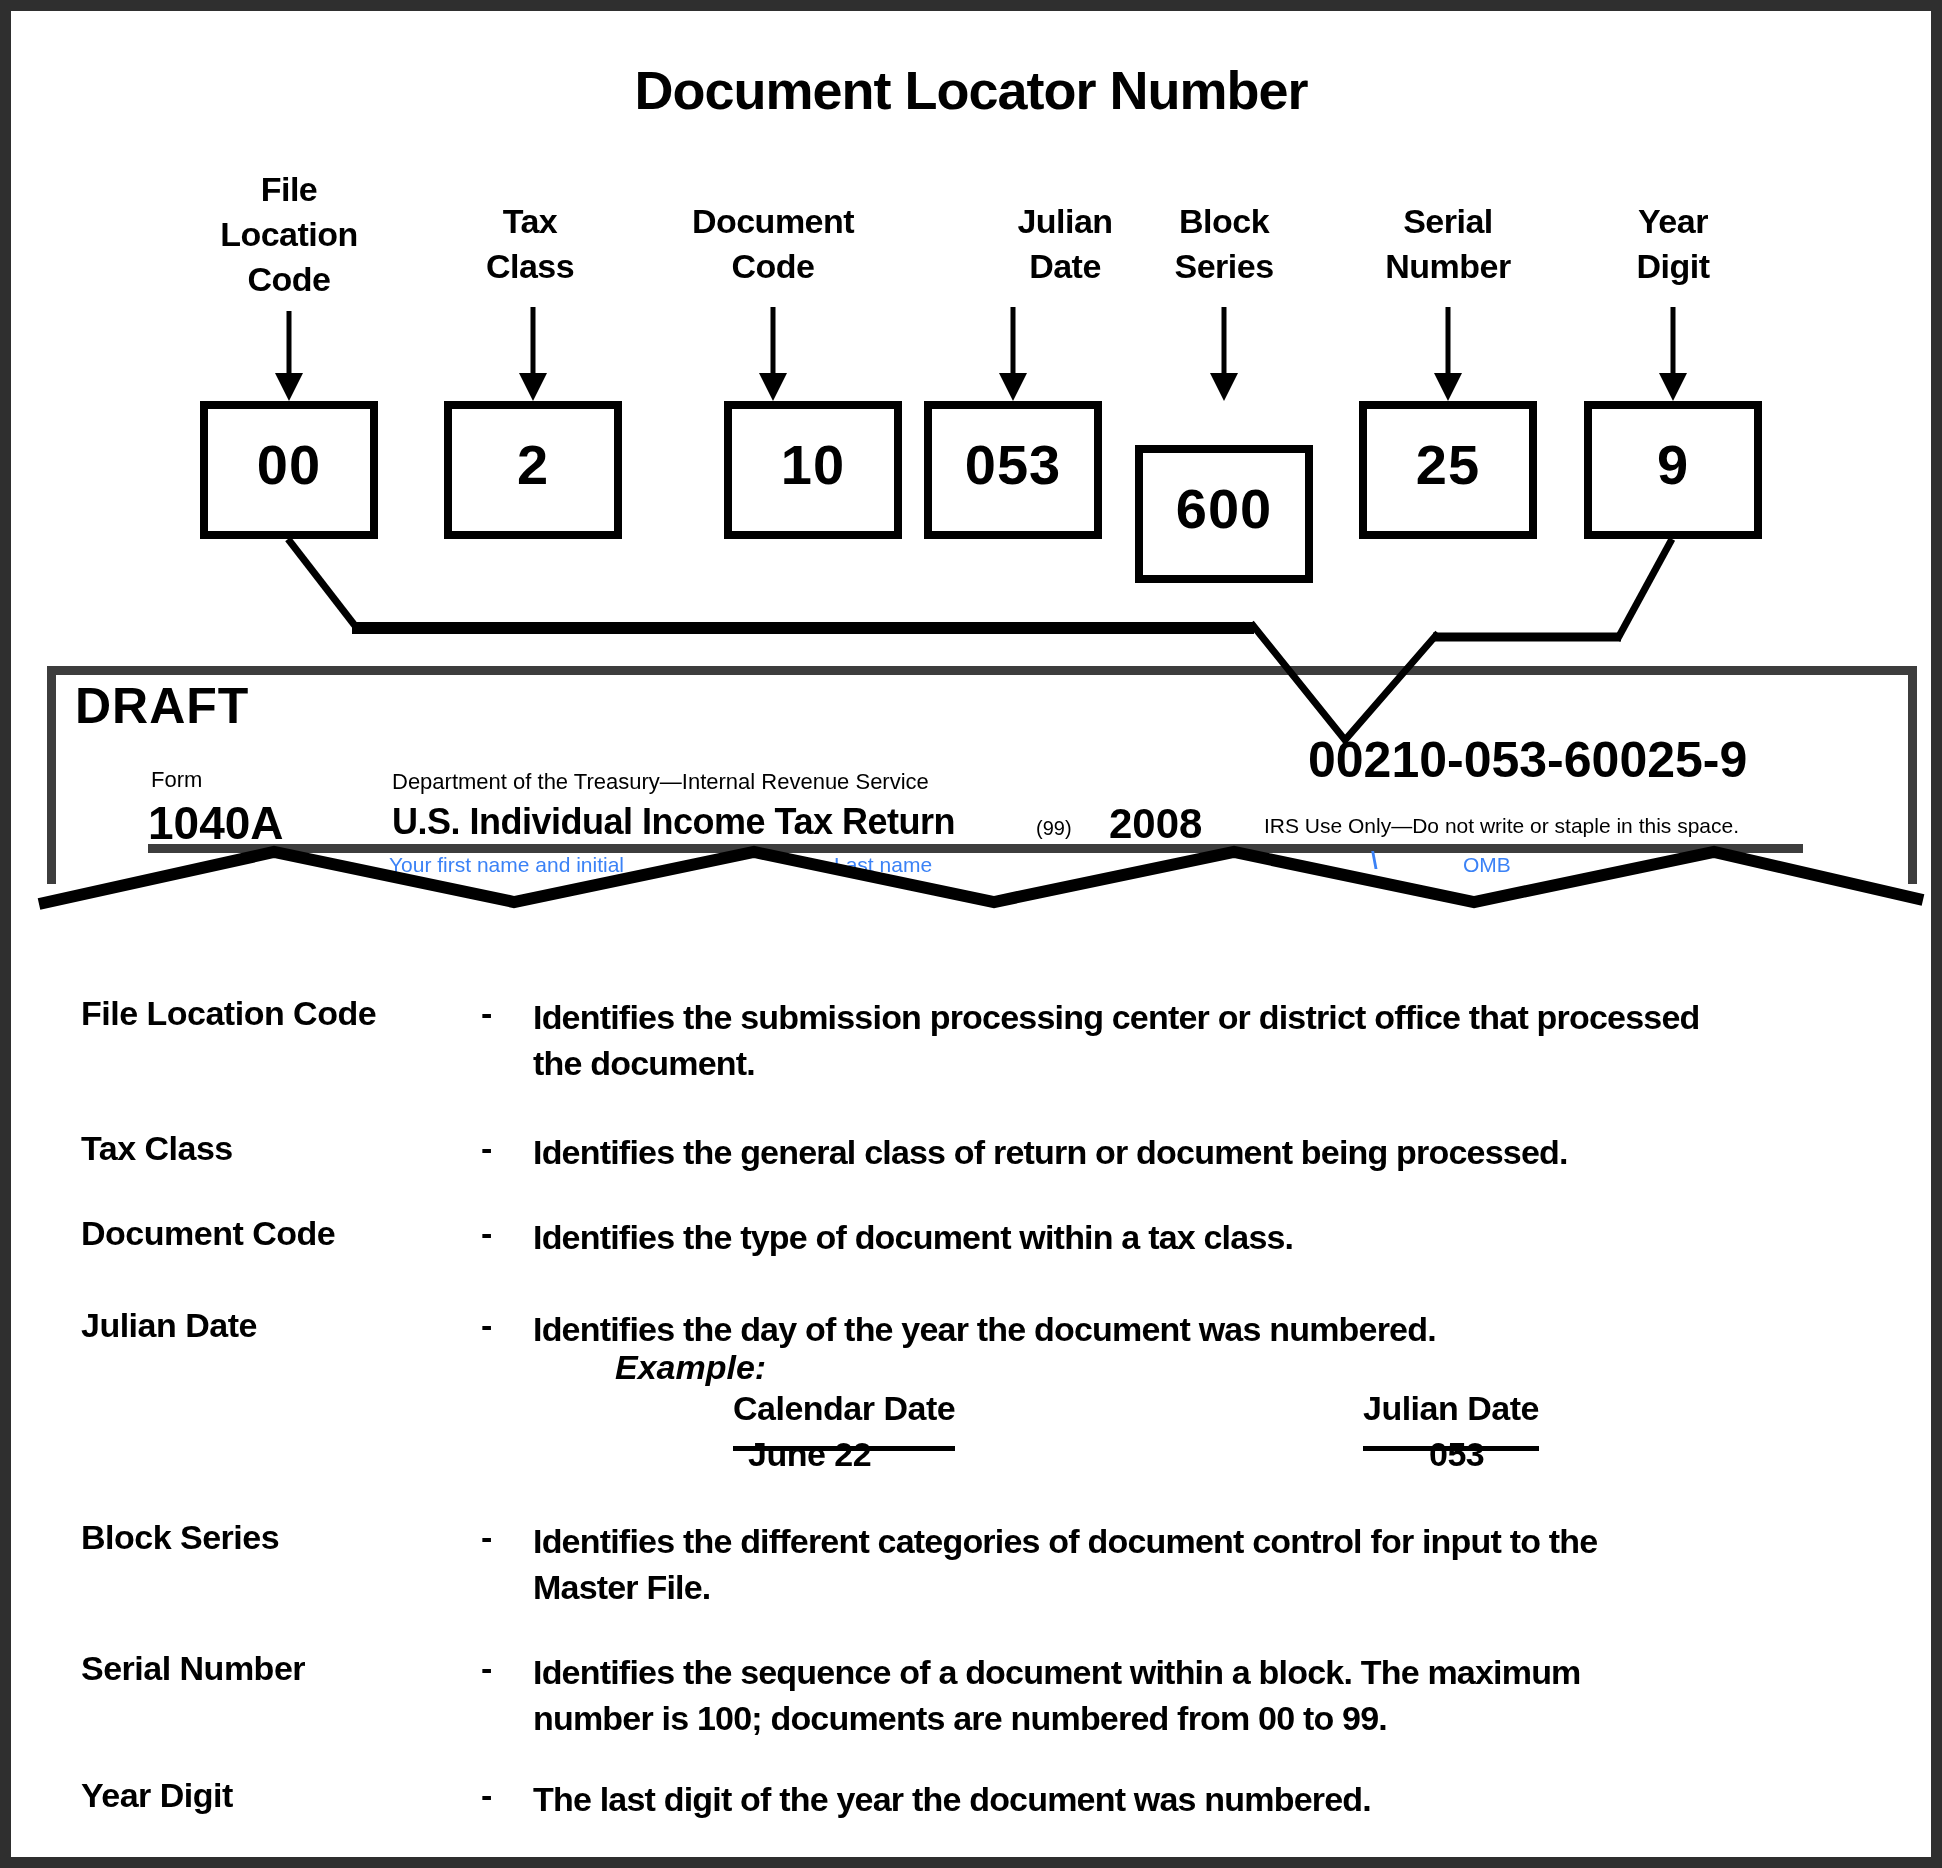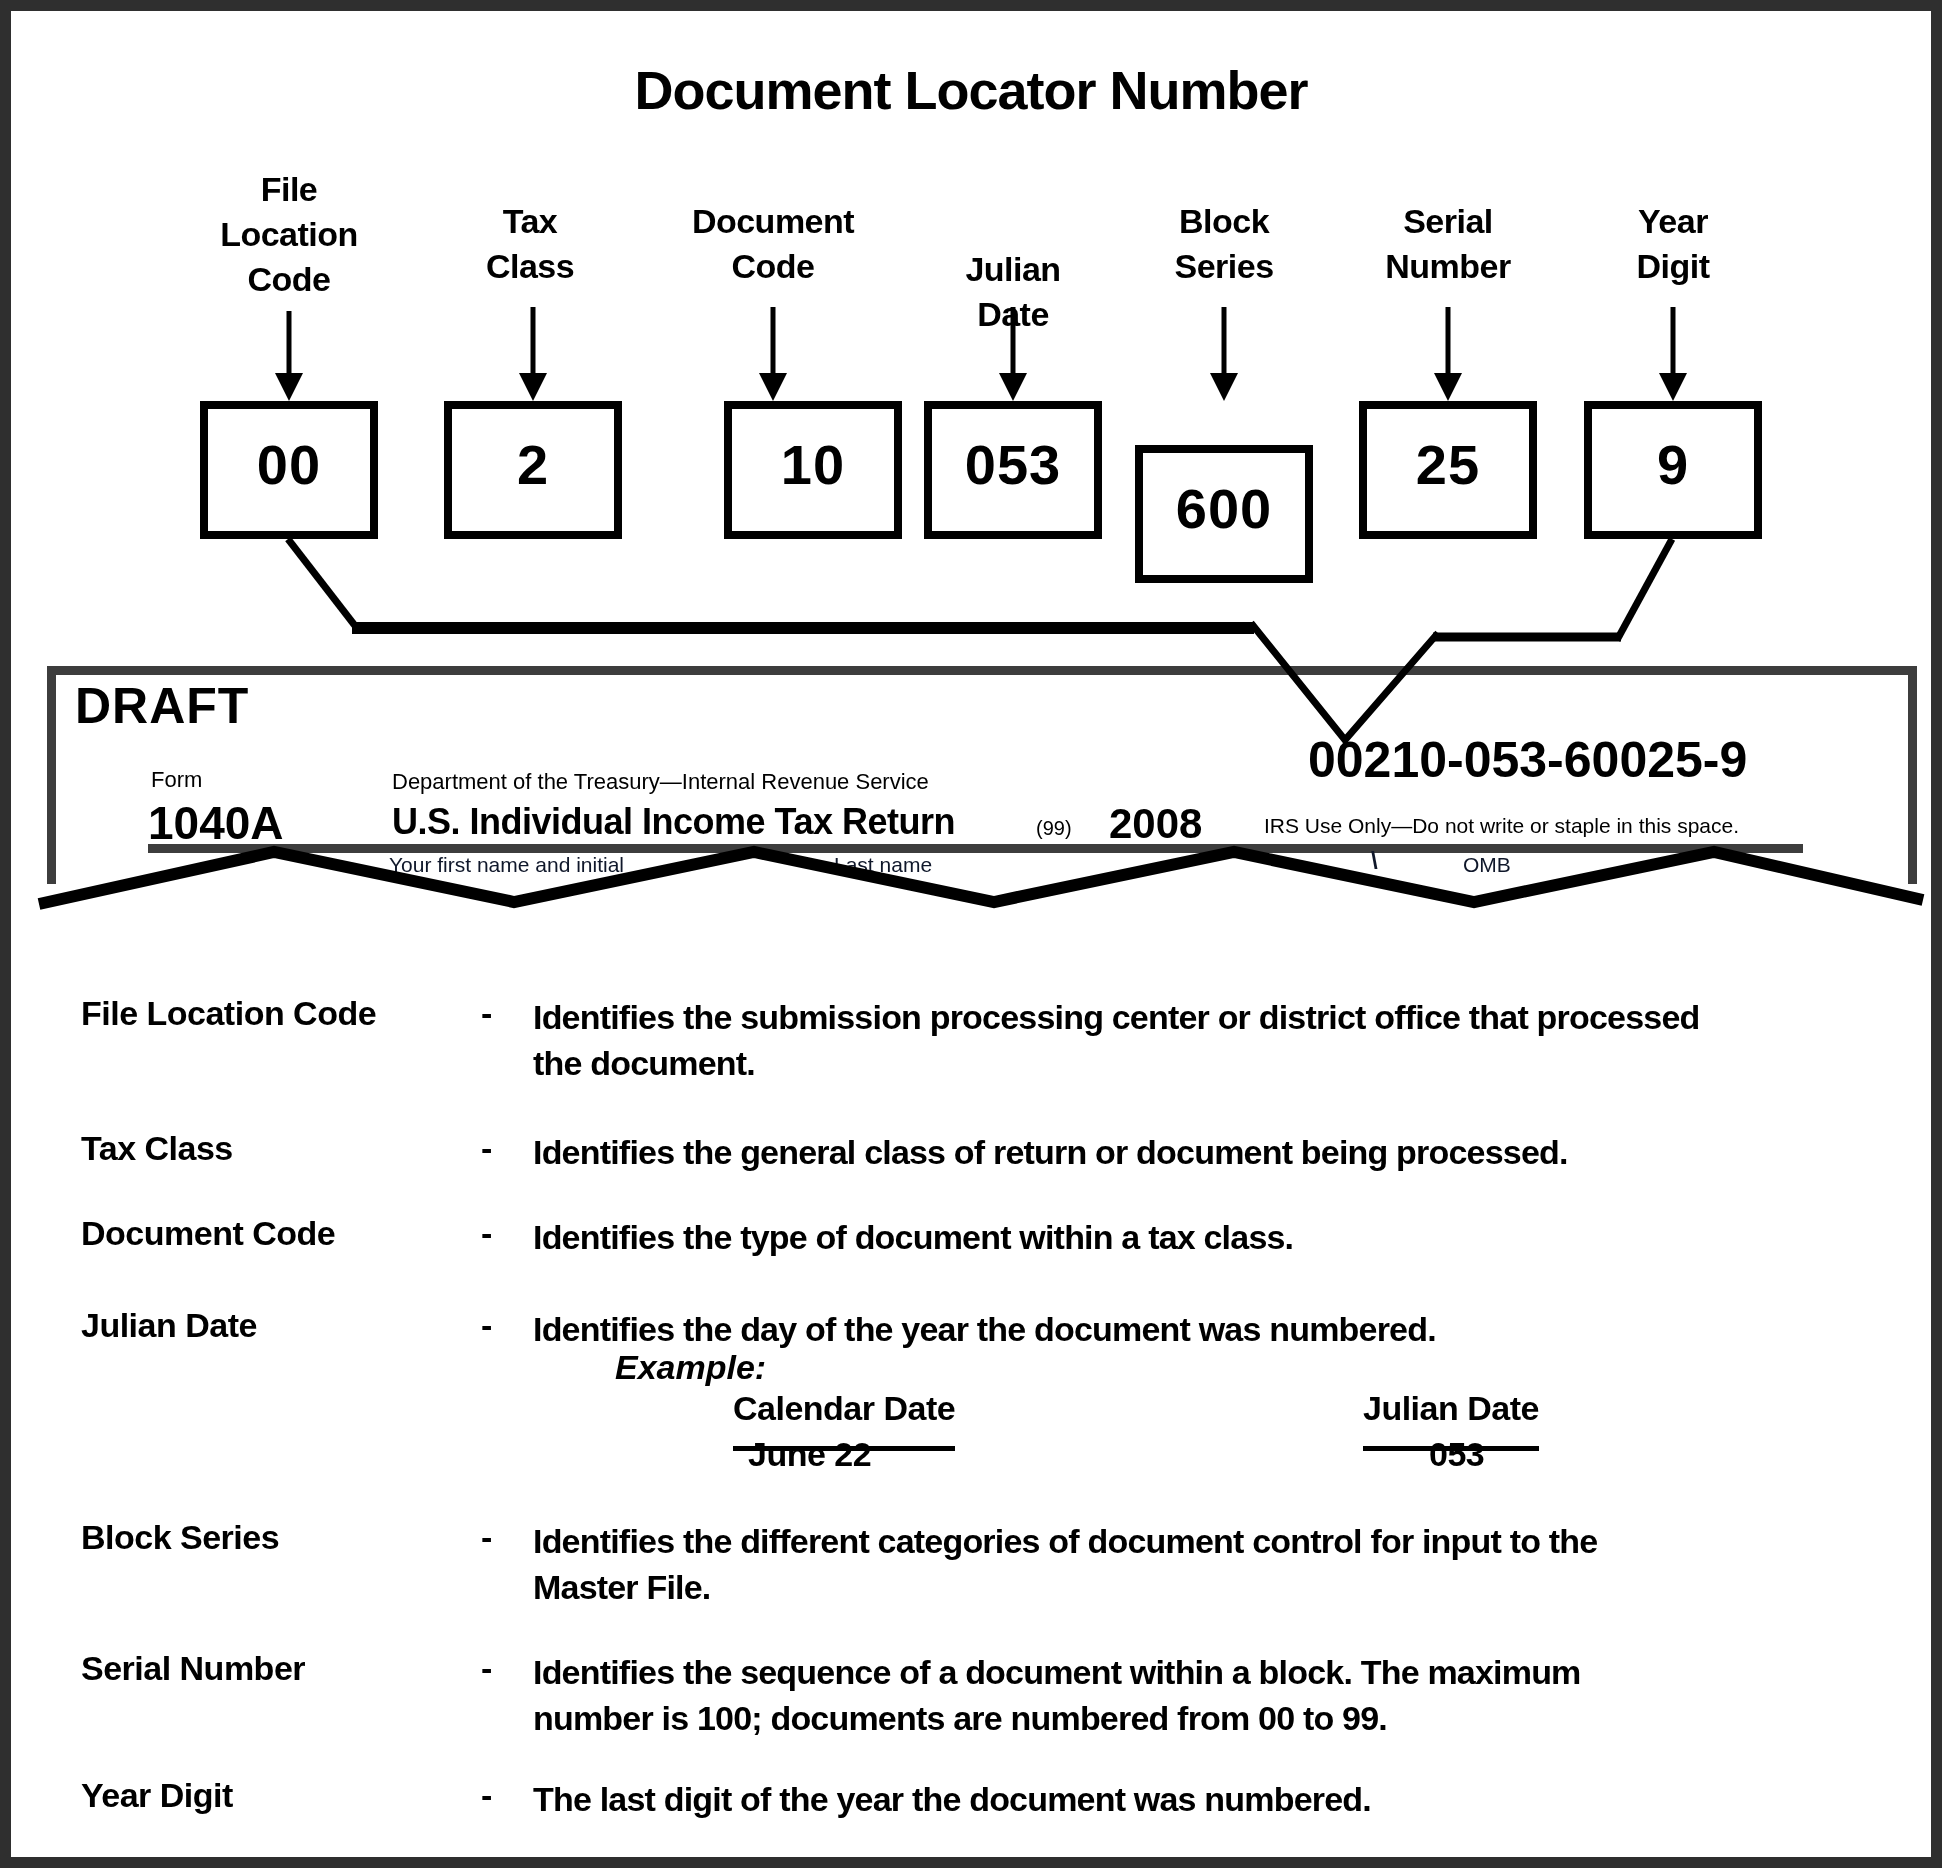--- a/index.html
+++ b/index.html
@@ -46,21 +46,21 @@
   .draft{left:64px;top:666px;font-size:50px;font-weight:bold;letter-spacing:1px;text-align:right;}
   .dln{left:1297px;top:720px;font-size:50px;font-weight:bold;}
   .form-label{left:140px;top:756px;font-size:22px;}
   .form-number{left:137px;top:785px;font-size:46px;font-weight:bold;}
   .department{left:381px;top:758px;font-size:22px;}
   .form-title{left:381px;top:790px;font-size:36px;font-weight:bold;letter-spacing:-0.5px;}
   .catalog{left:1025px;top:806px;font-size:20px;}
   .tax-year{left:1098px;top:789px;font-size:42px;font-weight:bold;}
   .irs-use{left:1253px;top:803px;font-size:21px;}
   .header-rule{left:137px;top:833px;width:1655px;height:9px;background:#3d3d3d;}
-  .fragment{font-size:21px;color:#0f172a;}
+  .fragment{font-size:21px;color:#3b82f6;}
   .def-term{left:70px;font-size:34px;font-weight:bold;letter-spacing:-0.5px;}
   .def-dash{left:470px;font-size:34px;font-weight:bold;}
   .def-text{
     left:522px;width:1400px;
     font-size:34px;font-weight:bold;
     line-height:46px;letter-spacing:-0.8px;
     white-space:pre-line;
   }
   .example-label{left:604px;top:1337px;font-size:34px;font-weight:bold;font-style:italic;}
   .example-header{
@@ -76,21 +76,21 @@
 
   <div class="abs page-title">Document Locator Number</div>
 
   <div class="abs col-label" style="left:163px;top:156px;">File
 Location
 Code</div>
   <div class="abs col-label" style="left:404px;top:188px;">Tax
 Class</div>
   <div class="abs col-label" style="left:647px;top:188px;">Document
 Code</div>
-  <div class="abs col-label" style="left:887px;top:188px;margin-top:48px;">Julian
+  <div class="abs col-label" style="left:939px;top:188px;">Julian
 Date</div>
   <div class="abs col-label" style="left:1098px;top:188px;">Block
 Series</div>
   <div class="abs col-label" style="left:1547px;top:188px;">Year
 Digit</div>
   <div class="abs col-label" style="left:1322px;top:188px;">Serial
 Number</div>
 
   <svg class="overlay" width="1942" height="1868">
     <g stroke="#000" stroke-width="5">

